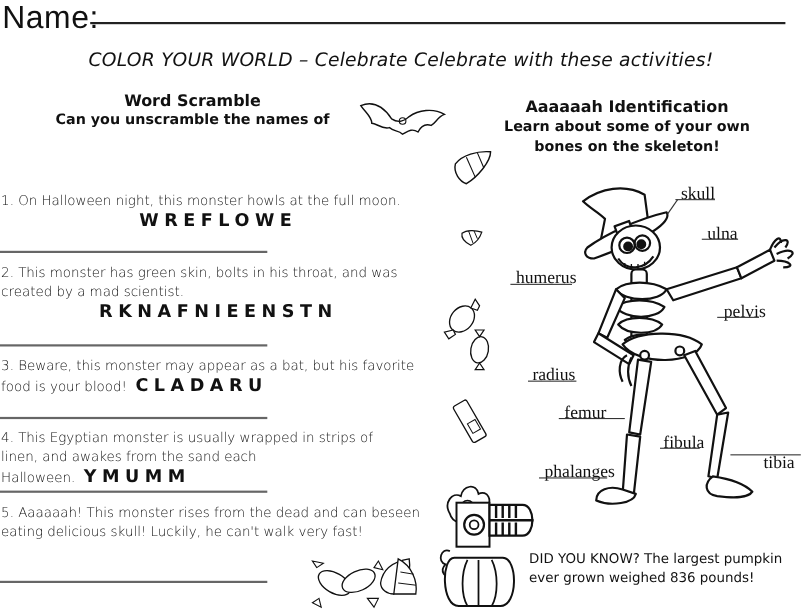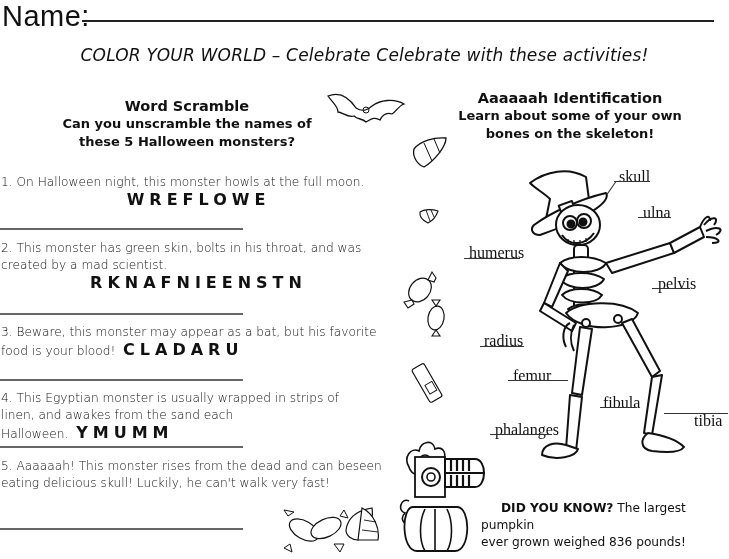--- a/index.html
+++ b/index.html
@@ -3,42 +3,41 @@
 <meta charset="utf-8">
 <style>
   html,body{margin:0;padding:0;background:#fff;}
   body{width:729px;height:559px;position:relative;overflow:hidden;font-family:"DejaVu Sans",sans-serif;color:#111;}
   .abs{position:absolute;}
   .name-label{left:2px;top:0px;font-family:"Liberation Sans",sans-serif;font-size:29px;letter-spacing:0.5px;font-weight:300;}
   .name-line{left:82px;top:20px;width:632px;height:2px;background:#222;}
   .banner{left:0;top:45px;width:729px;text-align:center;font-family:"DejaVu Sans",sans-serif;font-size:17px;font-style:italic;letter-spacing:0.2px;}
   .hdr{text-align:center;font-family:"DejaVu Sans",sans-serif;font-weight:bold;font-size:13px;line-height:18px;}
   .hdr .t{font-size:14.5px;}
-  .ws-hdr{left:50px;top:97px;width:250px;margin-left:12px;}
+  .ws-hdr{left:50px;top:83px;width:250px;}
   .sk-hdr{left:450px;top:89px;width:240px;}
   .q{left:1px;font-size:12.2px;line-height:17px;width:395px;font-family:"DejaVu Sans",sans-serif;font-weight:300;}
   .scr{font-weight:bold;letter-spacing:5px;font-size:16px;text-align:center;}
   .ans{left:0;width:243px;height:2px;background:#666;}
   .lbl{font-size:16px;font-family:Liberation Serif, serif;}
   .lbl-line{height:1px;background:#333;}
   .fact{left:481px;top:500px;font-size:12.2px;line-height:17px;width:245px;}
-  .fact b{font-weight:bold;margin-left:20px;}
+  .fact b{font-weight:normal;}
   svg{position:absolute;overflow:visible;}
 </style>
 </head>
 <body>
 
 <div class="abs name-label">Name:</div>
 <div class="abs name-line"></div>
 <div class="abs banner">COLOR YOUR WORLD – Celebrate Celebrate with these activities!</div>
 
 <div class="abs hdr ws-hdr">
   <div class="t">Word Scramble</div>
   <div>Can you unscramble the names of</div>
-  <div>these 5 Halloween monsters?</div>
 </div>
 
 <div class="abs hdr sk-hdr">
   <div class="t">Aaaaaah Identification</div>
   <div>Learn about some of your own</div>
   <div>bones on the skeleton!</div>
 </div>
 
 <div class="abs q" style="top:174px">
   <div>1. On Halloween night, this monster howls at the full moon.</div>

